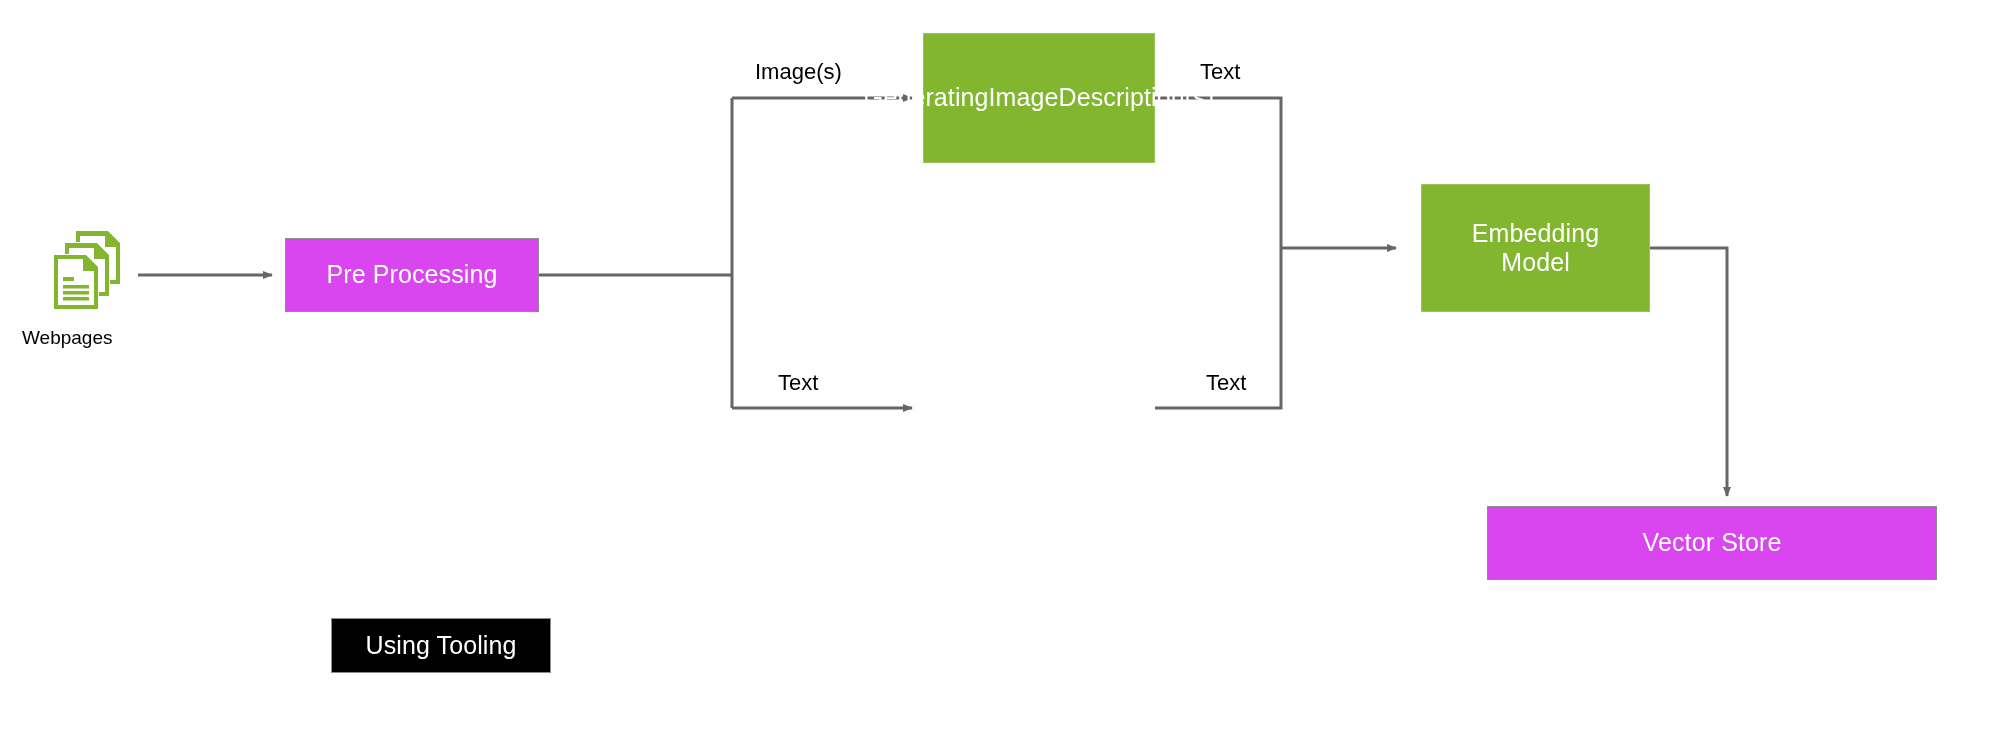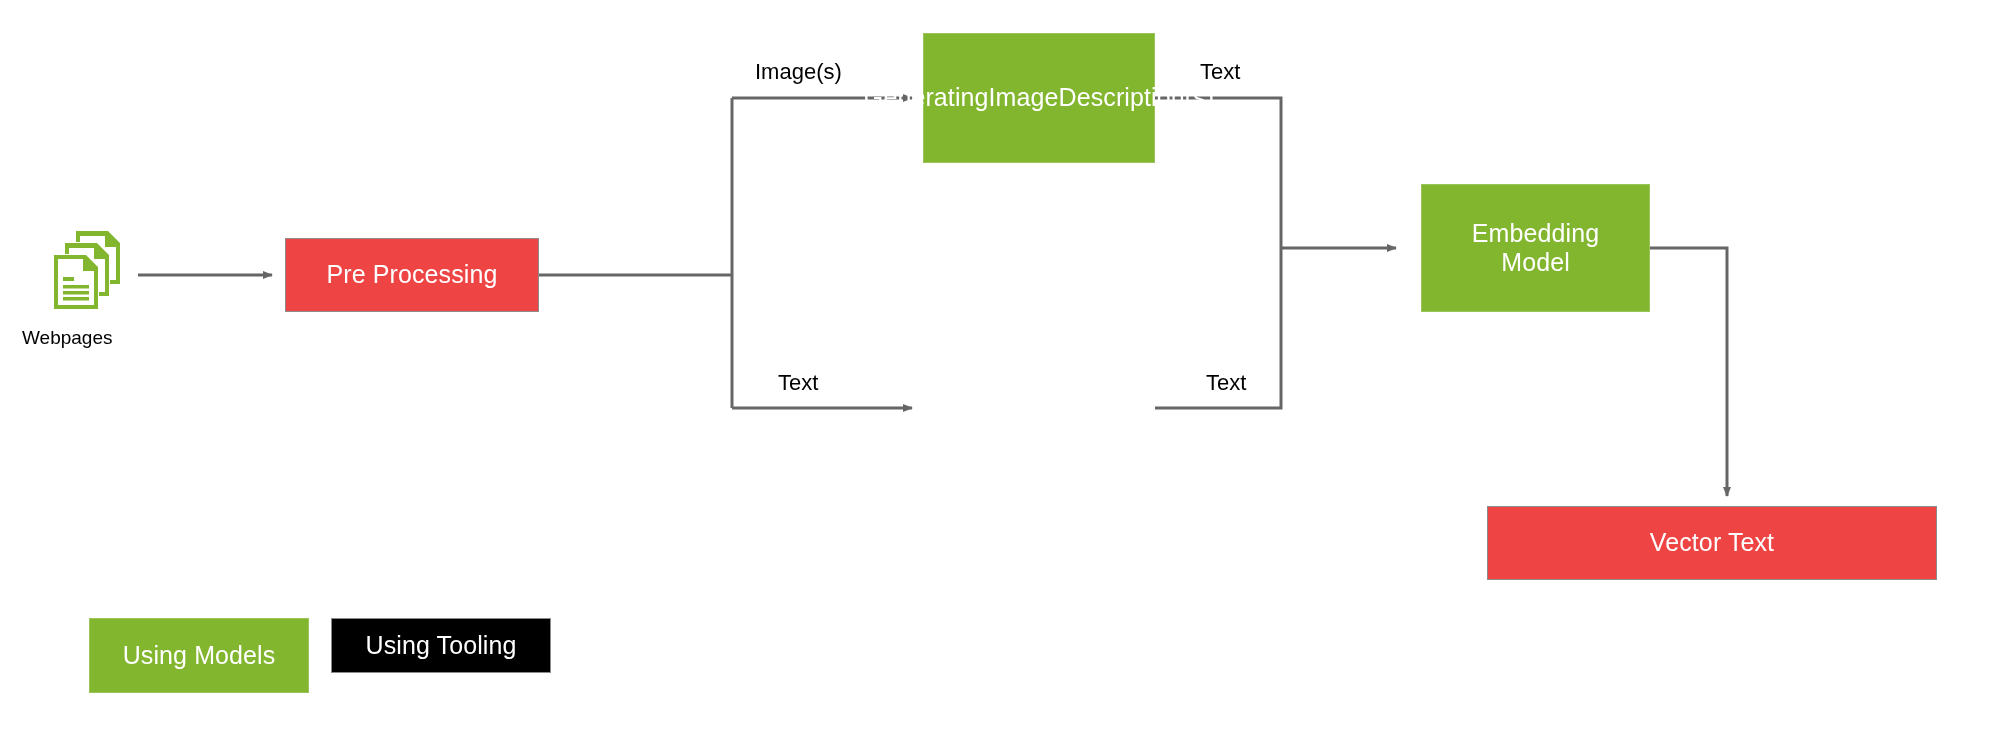--- a/index.html
+++ b/index.html
@@ -34,21 +34,21 @@
     align-items: center;
     justify-content: center;
     text-align: center;
     color: #ffffff;
     font-size: 25px;
     line-height: 1.18;
     letter-spacing: 0.1px;
     border: 1px solid #999999;
   }
   .node.tooling {
-    background: #ef4444;
+    background: #d946ef;
     border-color: #8c8c8c;
   }
   .node.model {
     background: #82B62F;
     border-color: #9ac35a;
   }
   .edge-label {
     position: absolute;
     color: #000000;
     font-size: 22px;
@@ -158,32 +158,29 @@
     <span>Description(s)</span>
   </div>
 
 
   <div class="node model" style="left:1407px; top:184px; width:229px; height:128px; flex-direction:column;margin-left:14px;">
     <span>Embedding</span>
     <span>Model</span>
   </div>
 
   <div class="node tooling" style="left:1487px; top:506px; width:450px; height:74px;">
-    <span>Vector Text</span>
+    <span>Vector Store</span>
   </div>
 
   <div class="edge-label" style="left:755px; top:61px;">Image(s)</div>
 
   <div class="edge-label" style="left:778px; top:372px;">Text</div>
 
   <div class="edge-label" style="left:1200px; top:61px;">Text</div>
 
   <div class="edge-label" style="left:1206px; top:372px;">Text</div>
 
-  <div class="legend-chip model" style="left:89px; top:618px; width:220px; height:75px;">
-    <span>Using Models</span>
-  </div>
 
   <div class="legend-chip tooling" style="left:331px; top:618px; width:220px; height:55px;">
     <span>Using Tooling</span>
   </div>
 
 </div>
 
 </body></html>

